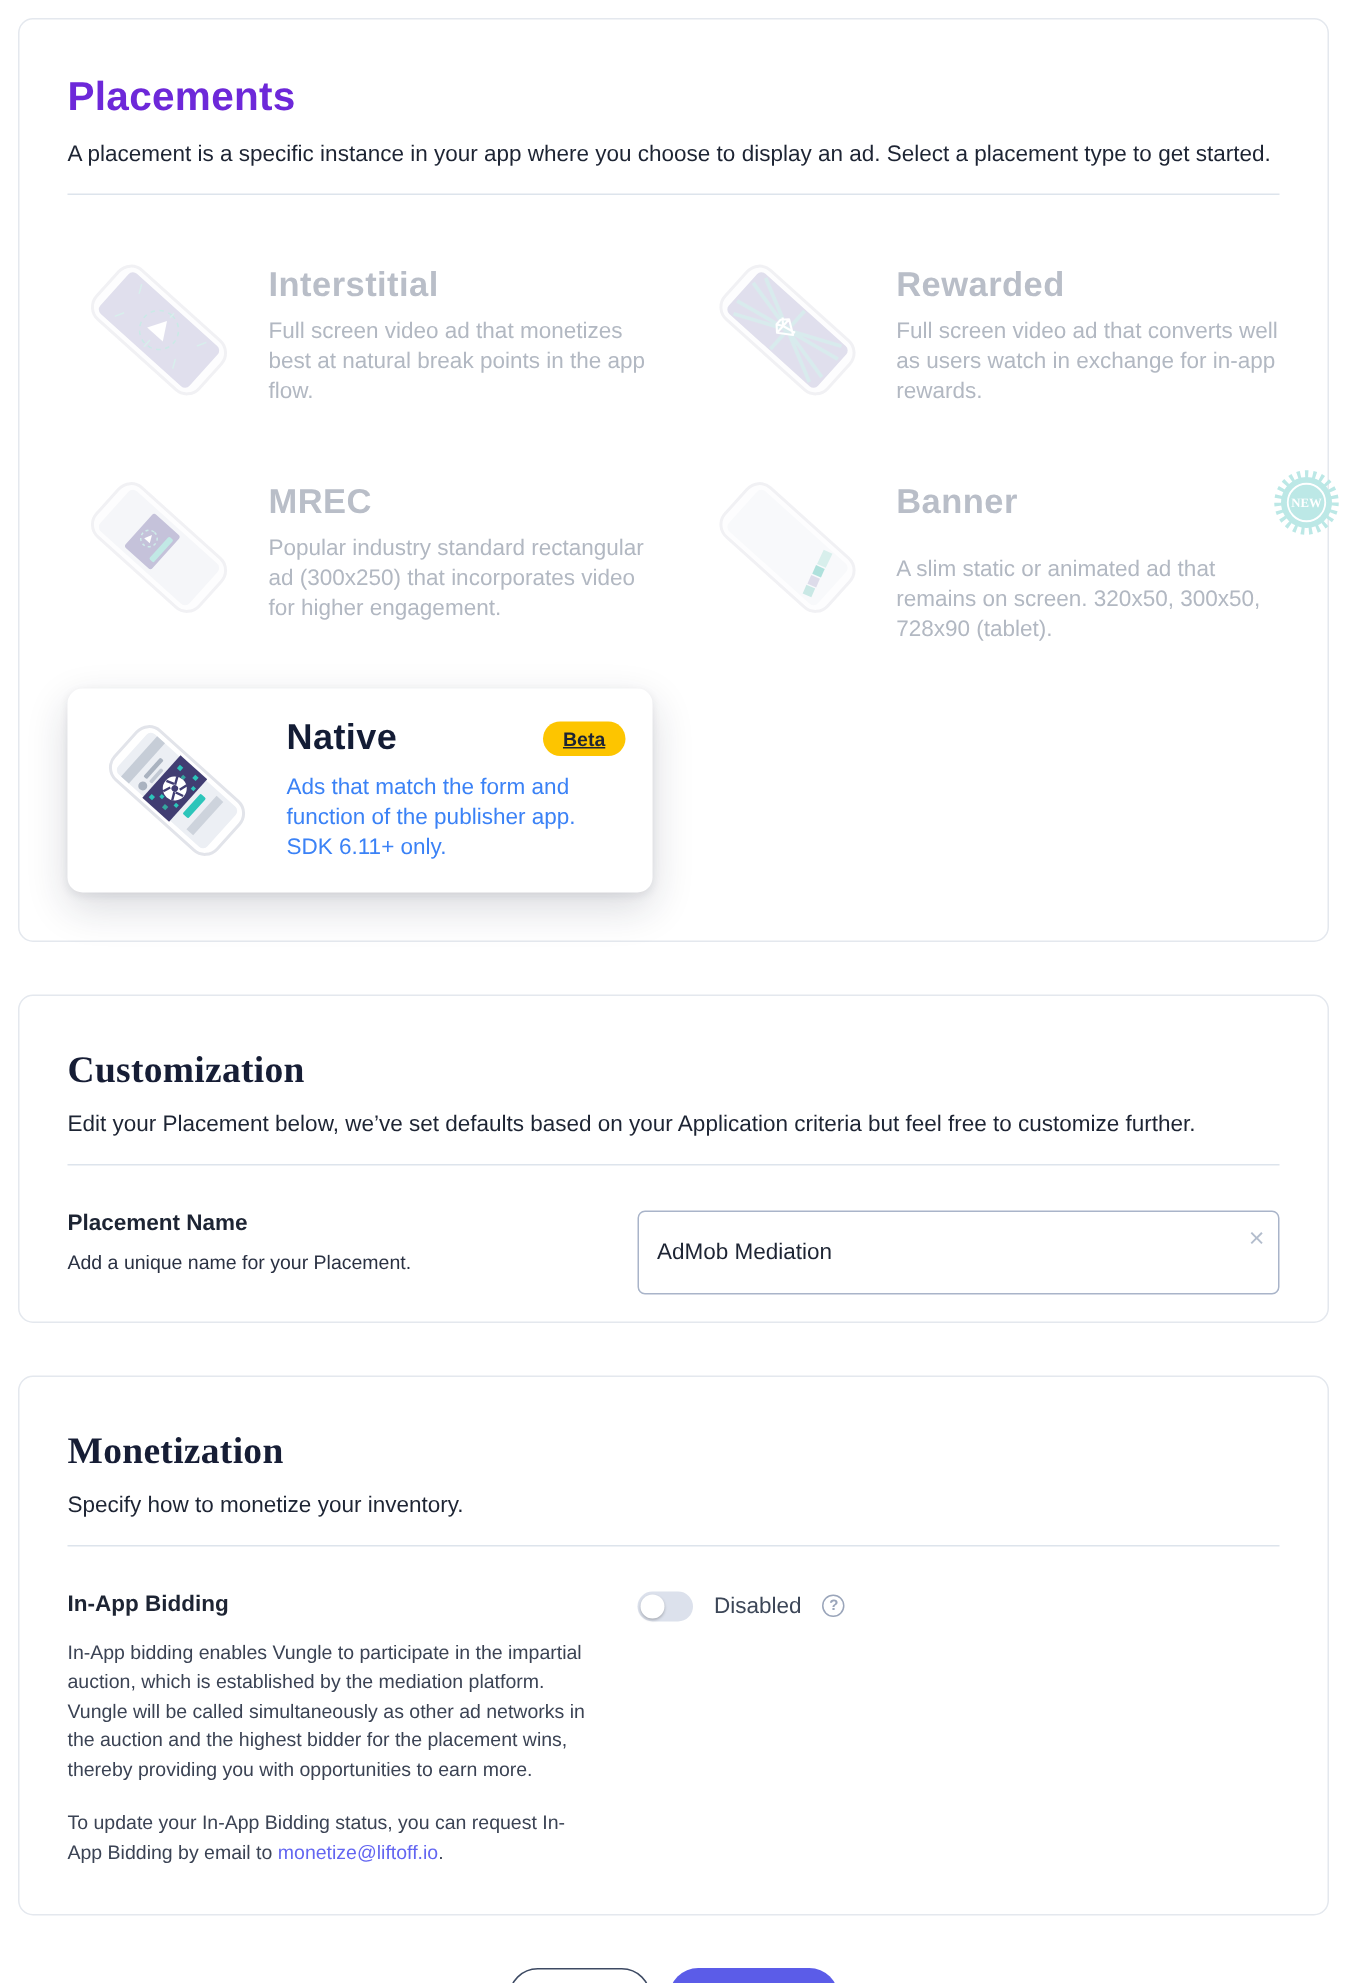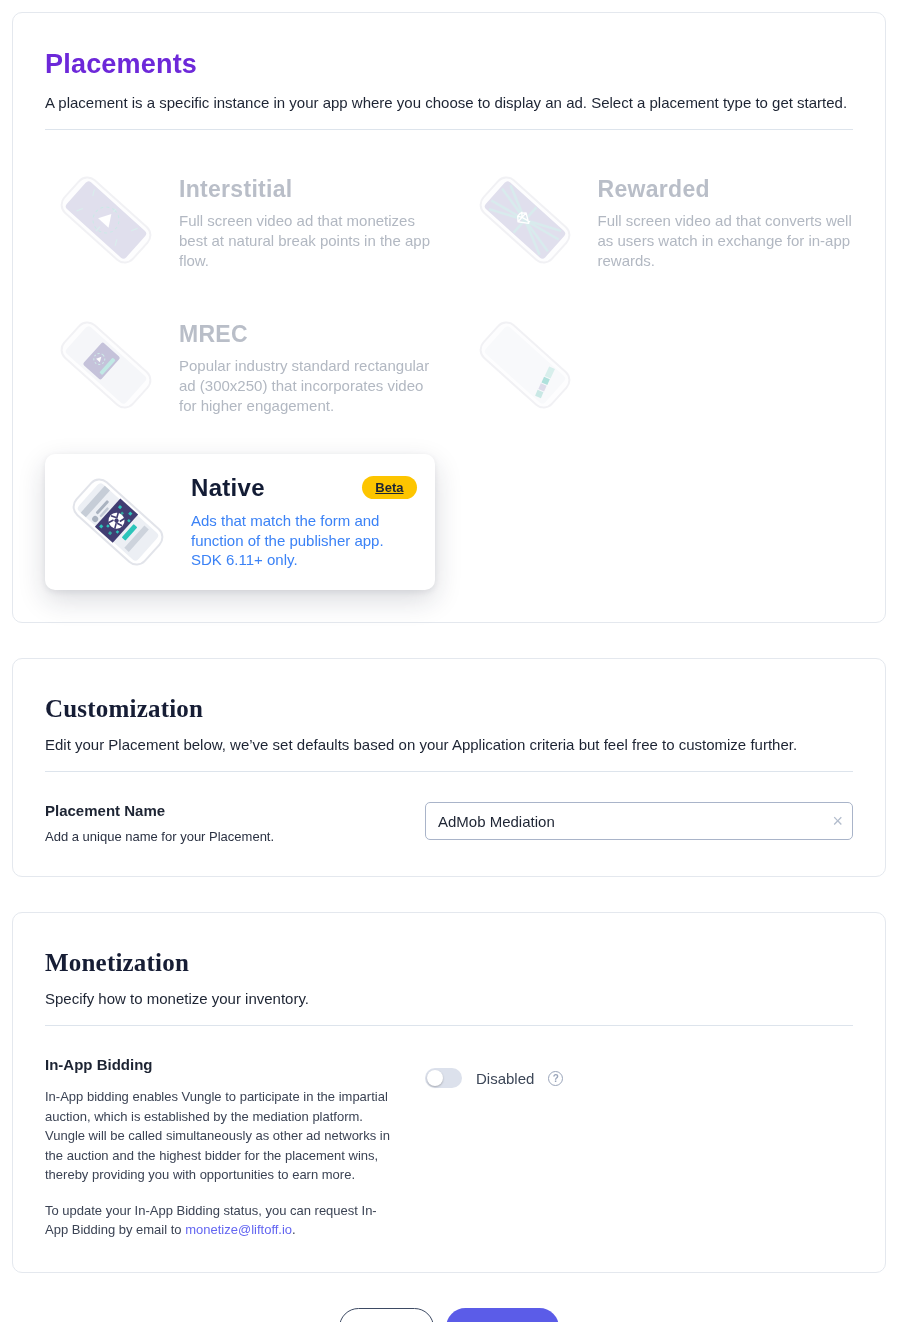--- a/index.html
+++ b/index.html
@@ -65,21 +65,21 @@
   .field-row {
     display:grid; grid-template-columns:350px 1fr;
     margin-top:30px; column-gap:30px;
   }
   .field-label { font-size:15px; font-weight:700; color:#1d2433; }
   .field-helper { font-size:13px; color:#2a3142; margin-top:10px; }
   .input-wrap {
     position:relative; height:38px;
   }
   .text-input {
-    width:100%; height:38px;
+    width:100%; height:56px;
     border:1px solid #a9b4c9; border-radius:5px;
     font-family:"Liberation Sans", sans-serif;
     font-size:15px; color:#1d2433;
     padding:0 34px 0 12px;
     outline:none; background:#fff;
   }
   .clear-x {
     position:absolute; right:10px; top:50%; transform:translateY(-52%);
     color:#b3bdcd; font-size:18px; line-height:1; cursor:pointer;
     user-select:none;
@@ -88,21 +88,21 @@
   
   .monet-row {
     display:grid; grid-template-columns:350px 1fr;
     margin-top:30px; column-gap:30px;
   }
   .monet-label { font-size:15px; font-weight:700; color:#1d2433; }
   .monet-desc { font-size:13px; color:#3b4354; line-height:1.5; margin-top:14px; }
   .monet-note { font-size:13px; color:#3b4354; line-height:1.5; margin-top:16px; }
   .monet-note a { color:#6366f1; text-decoration:none; }
 
-  .toggle-row { display:flex; align-items:center; gap:14px;margin-top:12px; }
+  .toggle-row { display:flex; align-items:center; gap:14px; }
   .toggle {
     width:37px; height:20px; border-radius:10px;
     background:#dce1ec; position:relative; cursor:pointer;
     flex:0 0 auto;
   }
   .toggle .knob {
     position:absolute; left:2px; top:2px;
     width:16px; height:16px; border-radius:50%;
     background:#ffffff; box-shadow:0 1px 2px rgba(0,0,0,.25);
   }
@@ -207,20 +207,34 @@
           <svg width="122" height="112" viewBox="0 0 122 112">
             <g transform="rotate(-48 61 56)">
               <rect x="39" y="10" width="44" height="92" rx="11" fill="#fdfdfe" stroke="#e6e6ec" stroke-width="2"></rect>
               <rect x="43" y="16" width="36" height="80" rx="4" fill="#f3f5f9"></rect>
               <polygon points="45,84 51,82 53,88 47,90" fill="#9ed6d0"></polygon>
               <polygon points="52,82 58,80 60,86 54,88" fill="#c3c1da"></polygon>
               <polygon points="59,80 65,78 67,84 61,86" fill="#6fc9c0"></polygon>
               <polygon points="66,78 76,75 78,81 68,84" fill="#b9e2dd"></polygon>
             </g>
           </svg>
+        </div>
+        <div class="opt-text">
+          <div class="banner-title-row">
+            <div class="opt-title">Banner</div>
+            <span class="seal">
+              <svg width="44" height="44" viewBox="0 0 44 44">
+                <circle cx="22" cy="22" r="17" fill="#bce8e6"></circle>
+                <circle cx="22" cy="22" r="19" fill="none" stroke="#bce8e6" stroke-width="5" stroke-dasharray="2.2 3"></circle>
+                <circle cx="22" cy="22" r="12.5" fill="none" stroke="#ffffff" stroke-width="1.2"></circle>
+                <text x="22" y="25" text-anchor="middle" font-family="Liberation Serif, serif" font-size="8.5" font-weight="bold" fill="#ffffff">NEW</text>
+              </svg>
+            </span>
+          </div>
+          <div class="opt-desc">A slim static or animated ad that remains on screen. 320x50, 300x50, 728x90 (tablet).</div>
         </div>
       </div>
 
       <div class="option selected">
         <div class="phone-box">
           <svg width="122" height="112" viewBox="0 0 122 112">
             <g transform="rotate(-48 61 56)">
               <rect x="39" y="10" width="44" height="92" rx="11" fill="#ffffff" stroke="#e2e4ea" stroke-width="2"></rect>
               <rect x="43" y="16" width="36" height="80" rx="4" fill="#eceff4"></rect>
               <rect x="43" y="22" width="36" height="7" fill="#c6cdd7"></rect>

